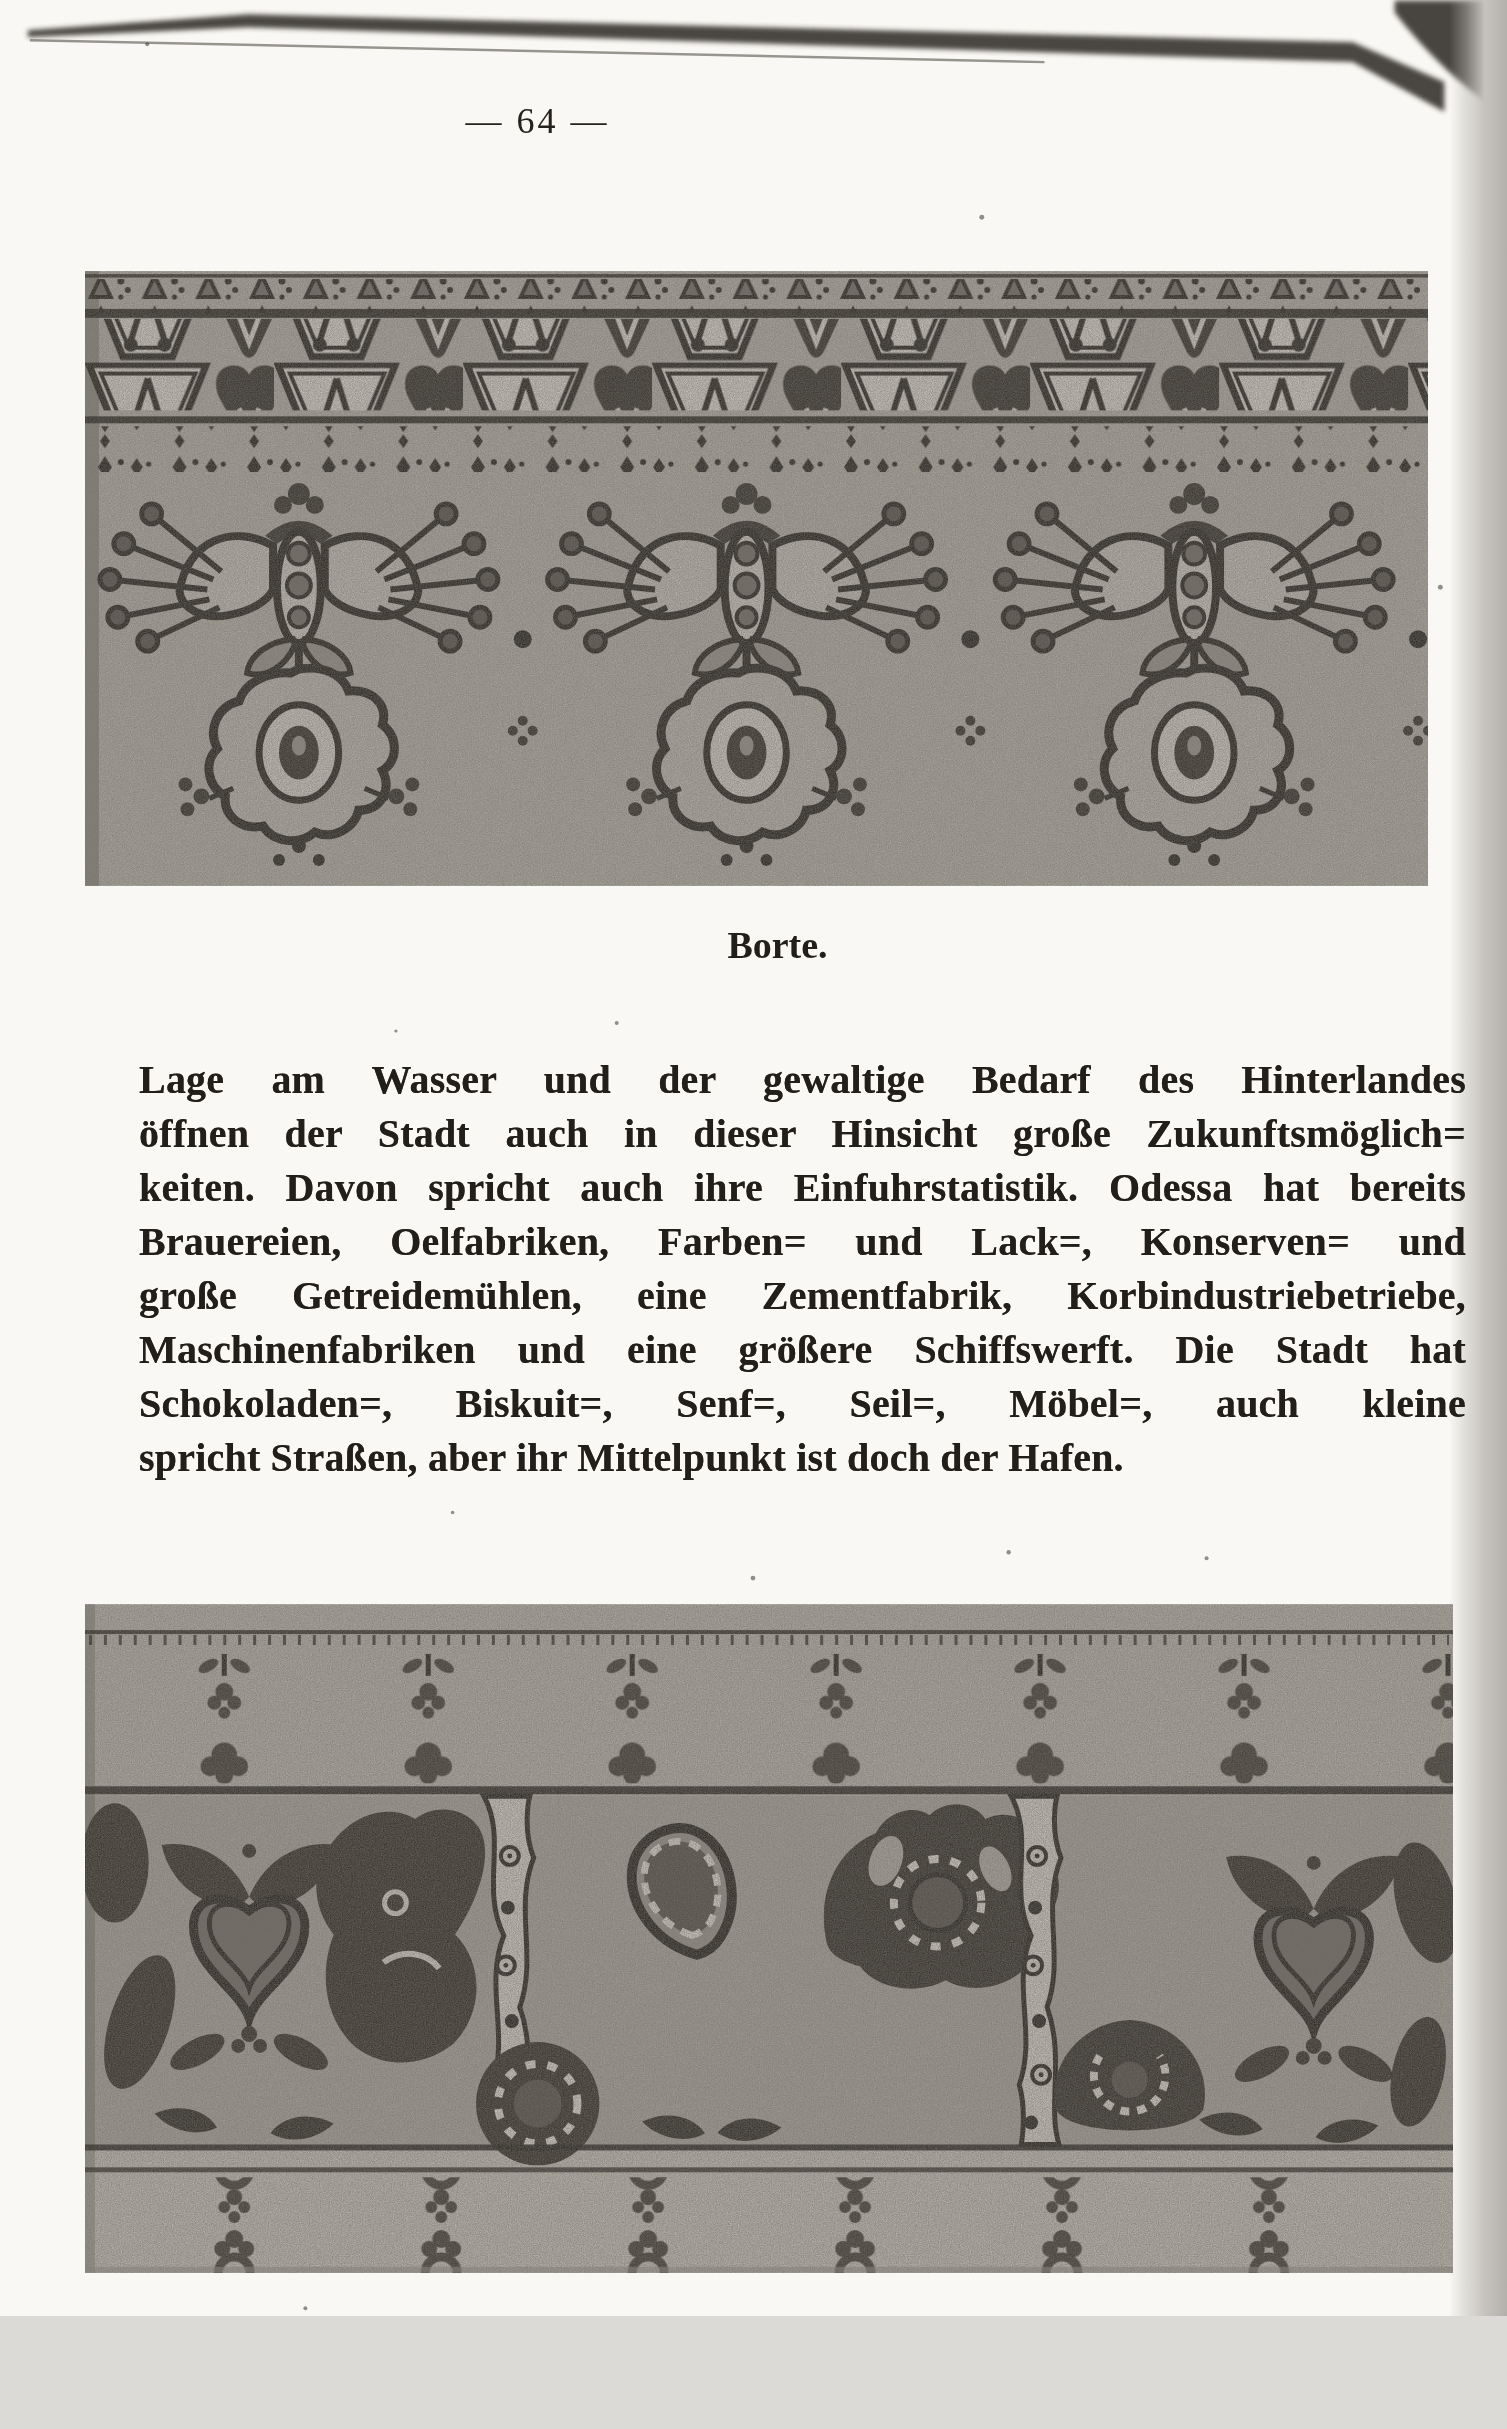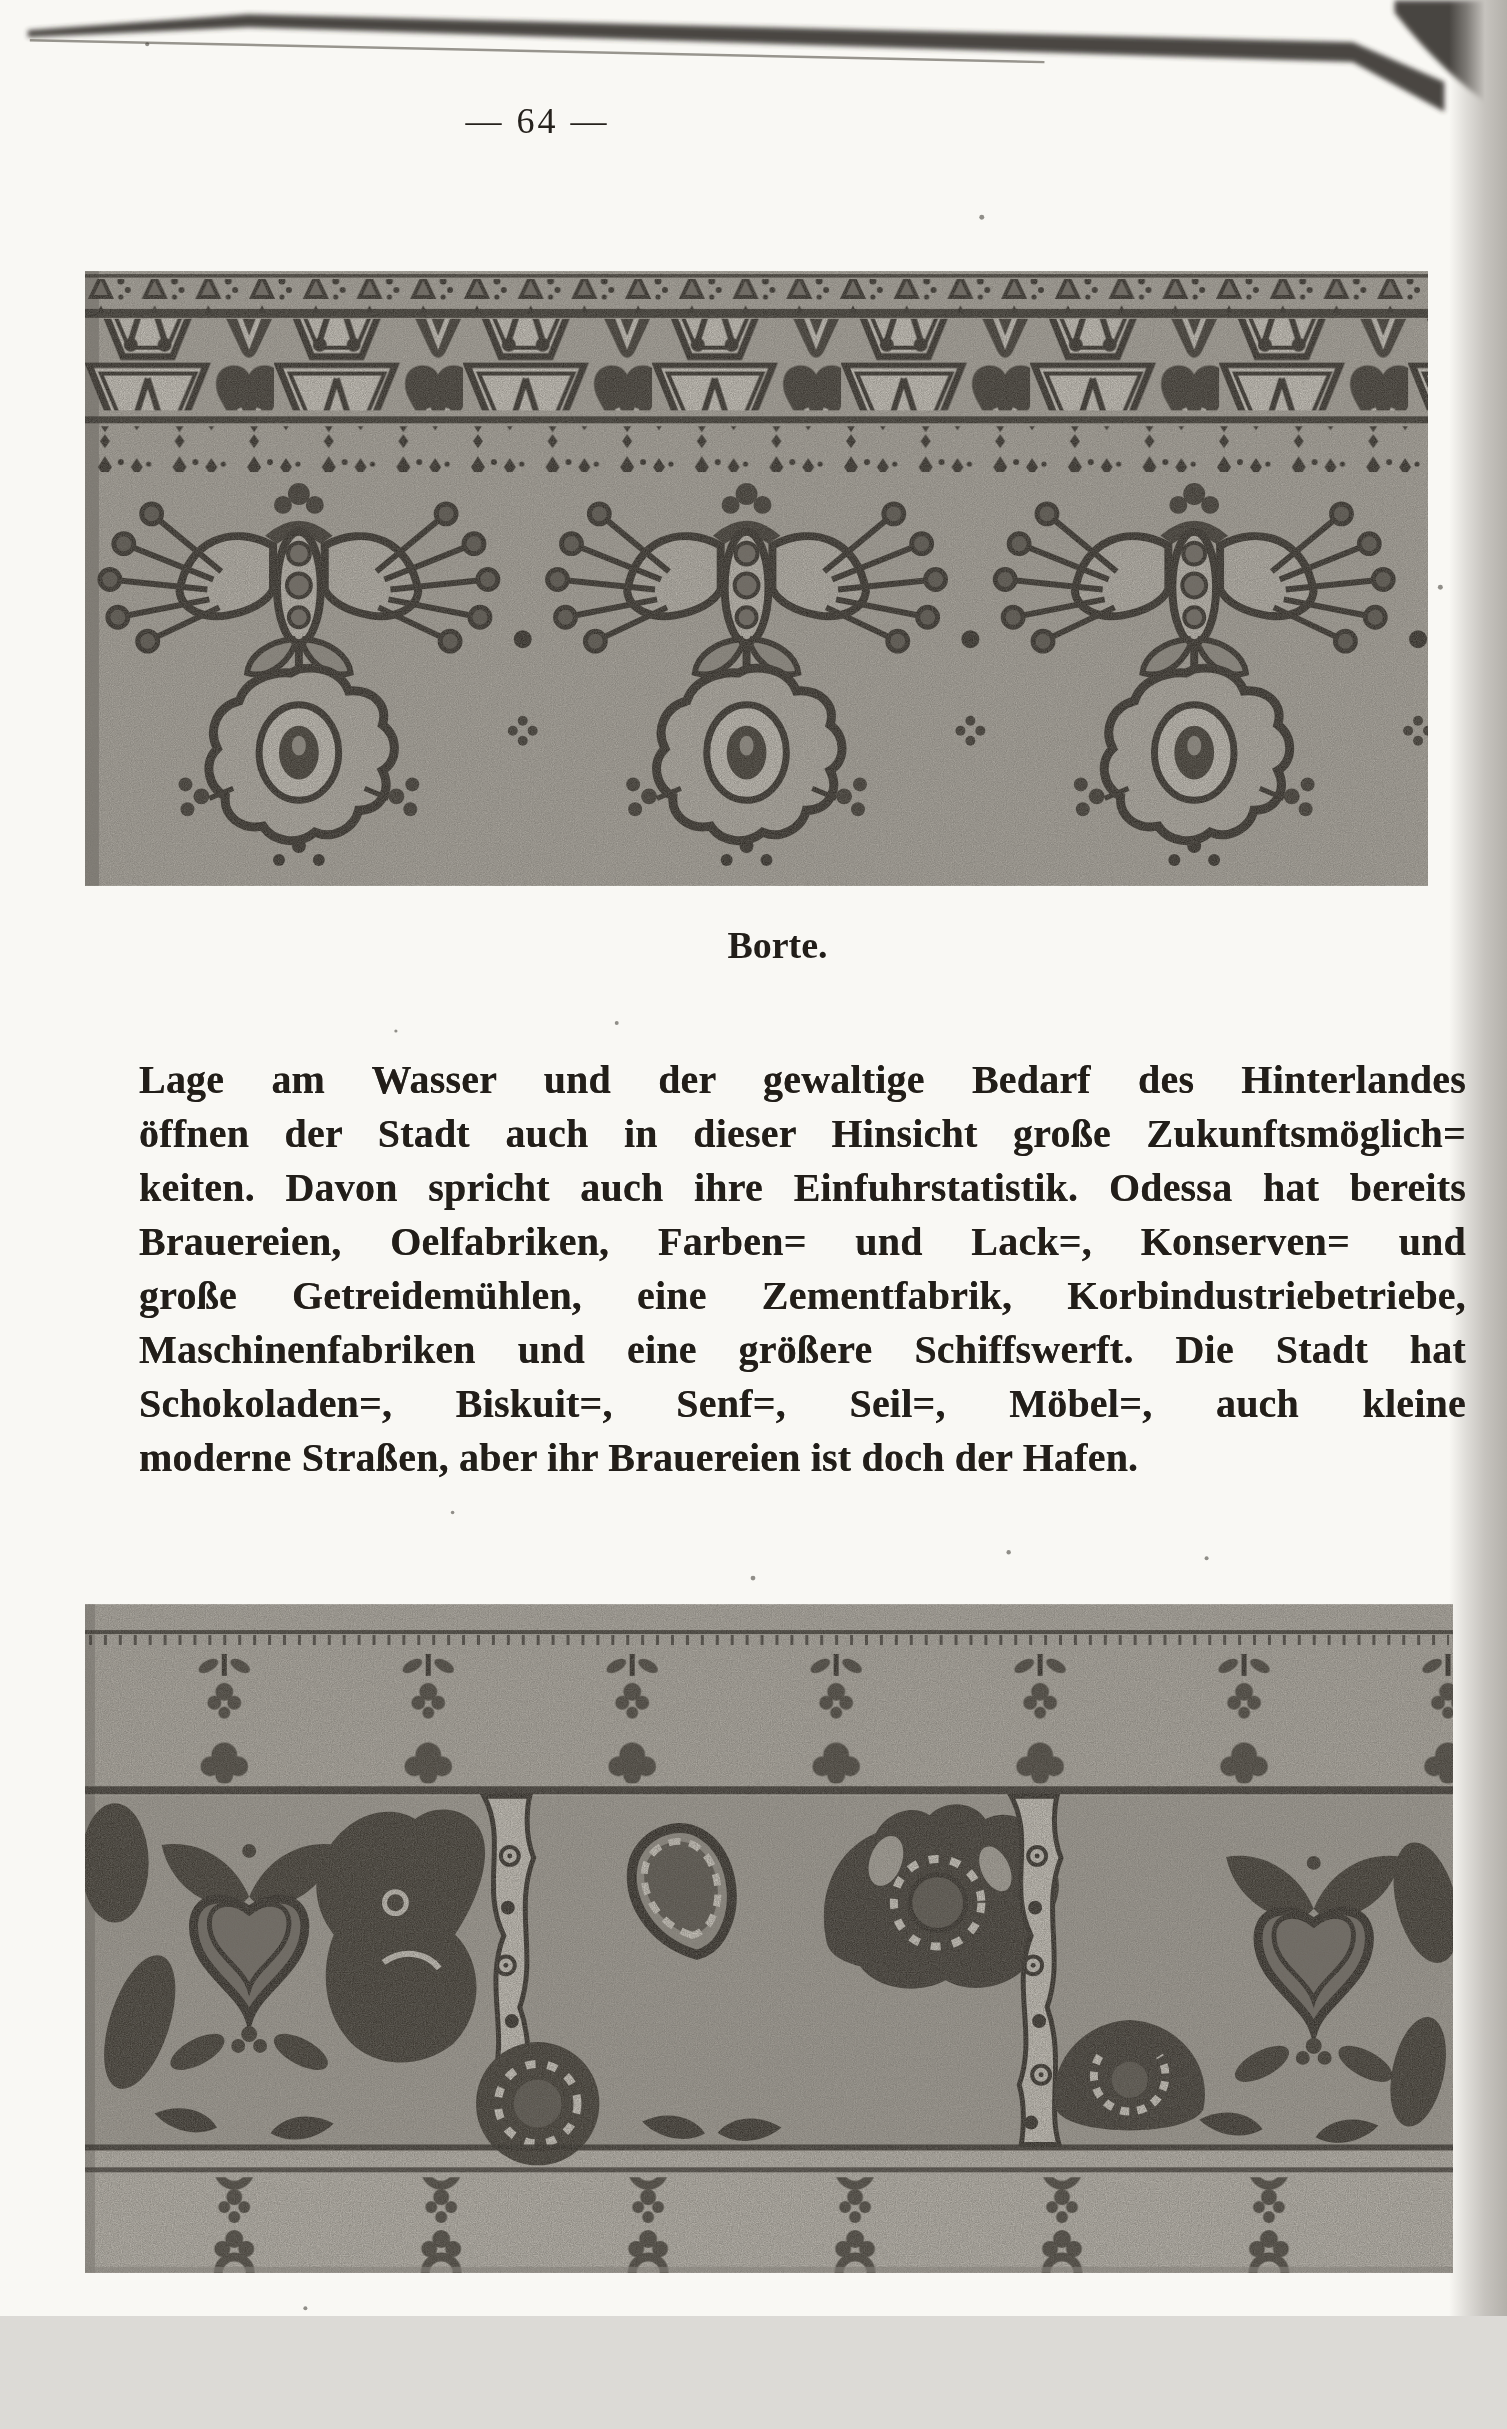--- a/index.html
+++ b/index.html
@@ -185,21 +185,21 @@
   <div class="caption caption-top">Borte.</div>
 
   <div class="textblock">
     <div class="tline">Lage am Wasser und der gewaltige Bedarf des Hinterlandes</div>
     <div class="tline">öffnen der Stadt auch in dieser Hinsicht große Zukunftsmöglich=</div>
     <div class="tline">keiten. Davon spricht auch ihre Einfuhrstatistik. Odessa hat bereits</div>
     <div class="tline">Brauereien, Oelfabriken, Farben= und Lack=, Konserven= und</div>
     <div class="tline">große Getreidemühlen, eine Zementfabrik, Korbindustriebetriebe,</div>
     <div class="tline">Maschinenfabriken und eine größere Schiffswerft. Die Stadt hat</div>
     <div class="tline">Schokoladen=, Biskuit=, Senf=, Seil=, Möbel=, auch kleine</div>
-    <div class="tline last">moderne Straßen, aber ihr Brauereien ist doch der Hafen.</div>
+    <div class="tline last">spricht Straßen, aber ihr Mittelpunkt ist doch der Hafen.</div>
   </div>
 
   <figure class="fig fig-bottom" style="margin:0">
     <svg width="1368" height="669" viewBox="0 0 1375 672">
       <defs>
         <filter id="gr2" x="-2%" y="-2%" width="104%" height="104%">
           <feTurbulence type="fractalNoise" baseFrequency="0.9" numOctaves="2" seed="11" stitchTiles="stitch"></feTurbulence>
           <feColorMatrix type="matrix" values="0 0 0 0 0.18  0 0 0 0 0.17  0 0 0 0 0.15  0.9 0.9 0.9 0 -0.78"></feColorMatrix>
           <feComposite operator="in" in2="SourceGraphic"></feComposite>
         </filter>

